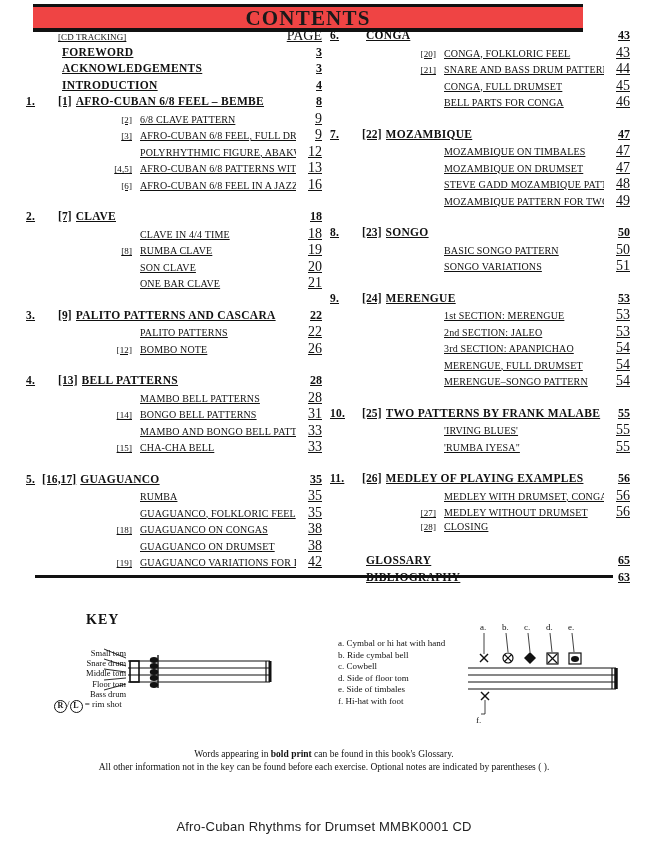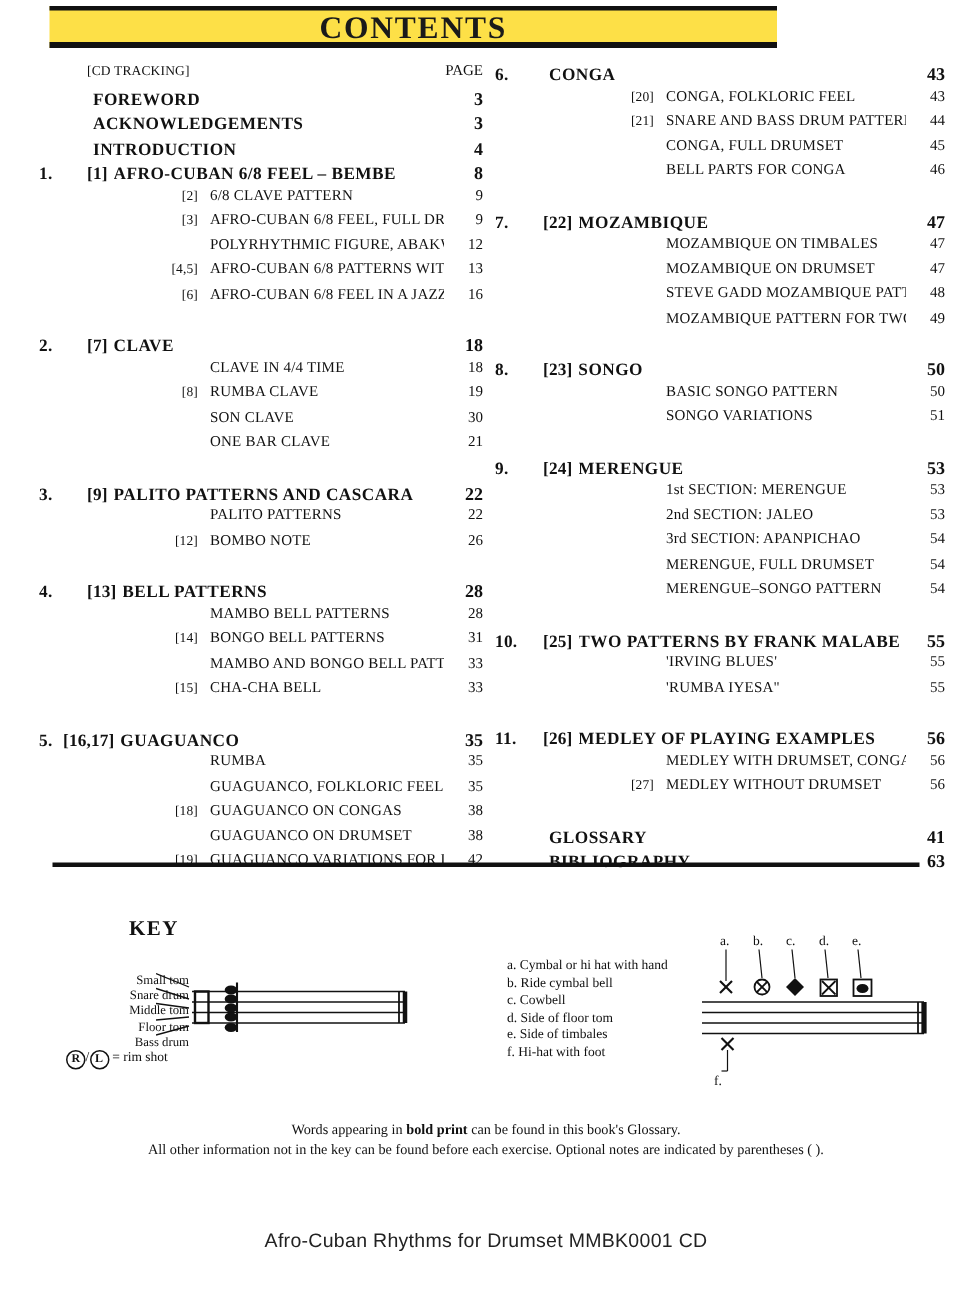--- a/index.html
+++ b/index.html
@@ -14,44 +14,45 @@
     font-family: "Liberation Serif", "DejaVu Serif", serif;
     color: #111111;
     overflow: hidden;
   }
 
   
   #contents-banner {
     position: absolute;
     left: 33px;
     top: 4px;
-    width: 485px;
+    width: 550px;
     height: 28px;
-    background: #fde047;
+    background: #ef4444;
     border-top: 3px solid #111;
     border-bottom: 4px solid #111;
     box-sizing: border-box;
   }
   #contents-banner .banner-title {
     position: absolute;
     left: 0; right: 0;
     top: 0px;
     text-align: center;
     font-weight: bold;
     font-size: 21px;
     letter-spacing: 1.2px;
     color: #1a1a1a;
     line-height: 22px;
     font-family: "Liberation Serif", "DejaVu Serif", serif;
   }
 
   
   .toc-col {
     position: absolute;
-    top: 42px;
+    top: 28px;
+    text-decoration: underline;
   }
   #toc-left  { left: 26px;  width: 296px; }
   #toc-right { left: 330px; width: 300px; }
 
   .toc-row {
     display: flex;
     align-items: baseline;
     width: 100%;
     height: 16.5px;
     white-space: nowrap;
@@ -87,21 +88,21 @@
   }
   .title.main {
     font-weight: bold;
     font-size: 11.5px;
     letter-spacing: 0.3px;
   }
 
   .page {
     flex: 0 0 26px;
     text-align: right;
-    font-size: 10px;
+    font-size: 14px;
   }
   .page.main {
     font-weight: bold;
     font-size: 12px;
   }
 
   .subrow .trk { width: 74px; flex: 0 0 74px; }
   .subrow .title { padding-left: 4px; }
 
   .mainrow .trk { min-width: 0; }
@@ -148,21 +149,21 @@
   #key-staff-left {
     position: absolute;
     left: 128px;
     top: 655px;
     width: 148px;
     height: 36px;
   }
 
   #rim-shot-note {
     position: absolute;
-    left: 44px;
+    left: 54px;
     top: 699px;
     font-size: 9px;
     white-space: nowrap;
   }
   #rim-shot-note .circ {
     display: inline-block;
     border: 1px solid #111;
     border-radius: 50%;
     width: 11px;
     height: 11px;
@@ -298,21 +299,21 @@
     <div class="toc-row subrow">
       <span class="num"></span>
       <span class="trk">[8]</span>
       <span class="title">RUMBA CLAVE</span>
       <span class="page">19</span>
     </div>
     <div class="toc-row subrow">
       <span class="num"></span>
       <span class="trk"></span>
       <span class="title">SON CLAVE</span>
-      <span class="page">30</span>
+      <span class="page">20</span>
     </div>
     <div class="toc-row subrow">
       <span class="num"></span>
       <span class="trk"></span>
       <span class="title">ONE BAR CLAVE</span>
       <span class="page">21</span>
     </div>
     <div class="toc-row spacer"></div>
     <div class="toc-row mainrow">
       <span class="num">3.</span>
@@ -551,26 +552,32 @@
       <span class="trk"></span>
       <span class="title">MEDLEY WITH DRUMSET, CONGA AND CLAVE</span>
       <span class="page">56</span>
     </div>
     <div class="toc-row subrow">
       <span class="num"></span>
       <span class="trk">[27]</span>
       <span class="title">MEDLEY WITHOUT DRUMSET</span>
       <span class="page">56</span>
     </div>
+    <div class="toc-row subrow">
+      <span class="num"></span>
+      <span class="trk">[28]</span>
+      <span class="title">CLOSING</span>
+      <span class="page"></span>
+    </div>
     <div class="toc-row spacer"></div>
     <div class="toc-row mainrow">
       <span class="num"></span>
       <span class="trk bold" style="flex: 0 0 auto;"></span>
       <span class="title main">GLOSSARY</span>
-      <span class="page main">41</span>
+      <span class="page main">65</span>
     </div>
     <div class="toc-row mainrow">
       <span class="num"></span>
       <span class="trk bold" style="flex: 0 0 auto;"></span>
       <span class="title main">BIBLIOGRAPHY</span>
       <span class="page main">63</span>
     </div>
   </div>
 
 <div id="toc-key-divider"></div>

